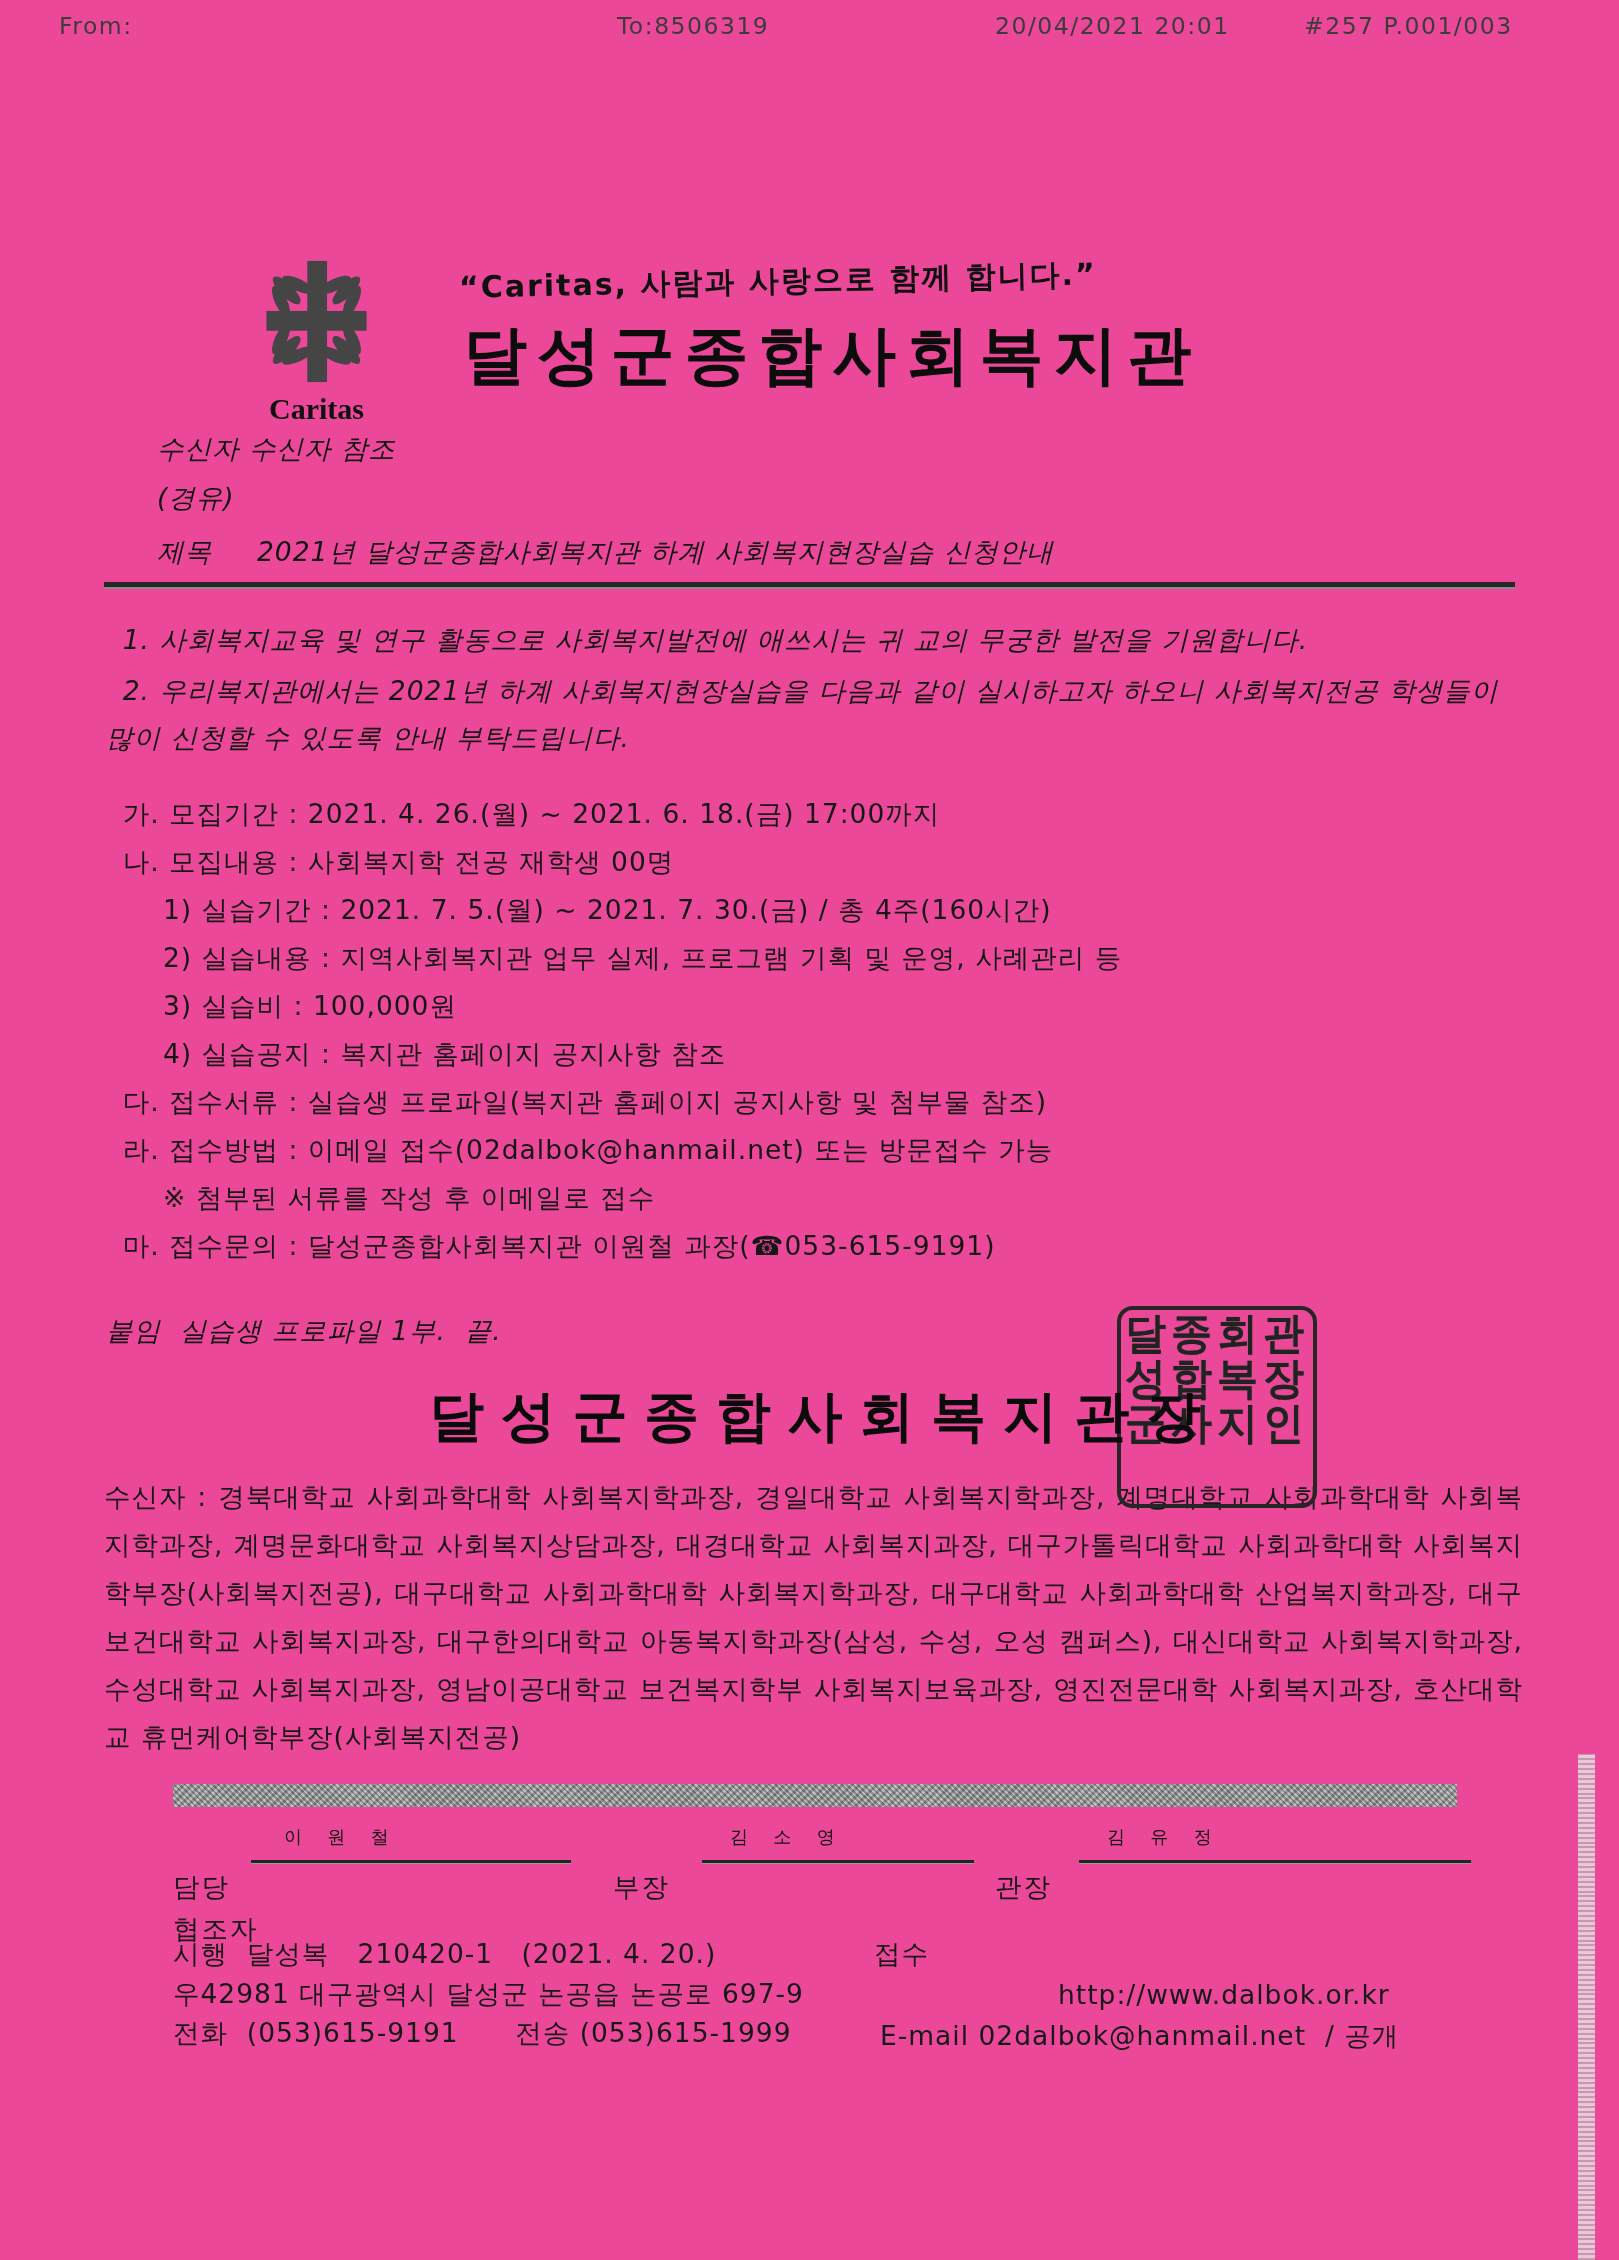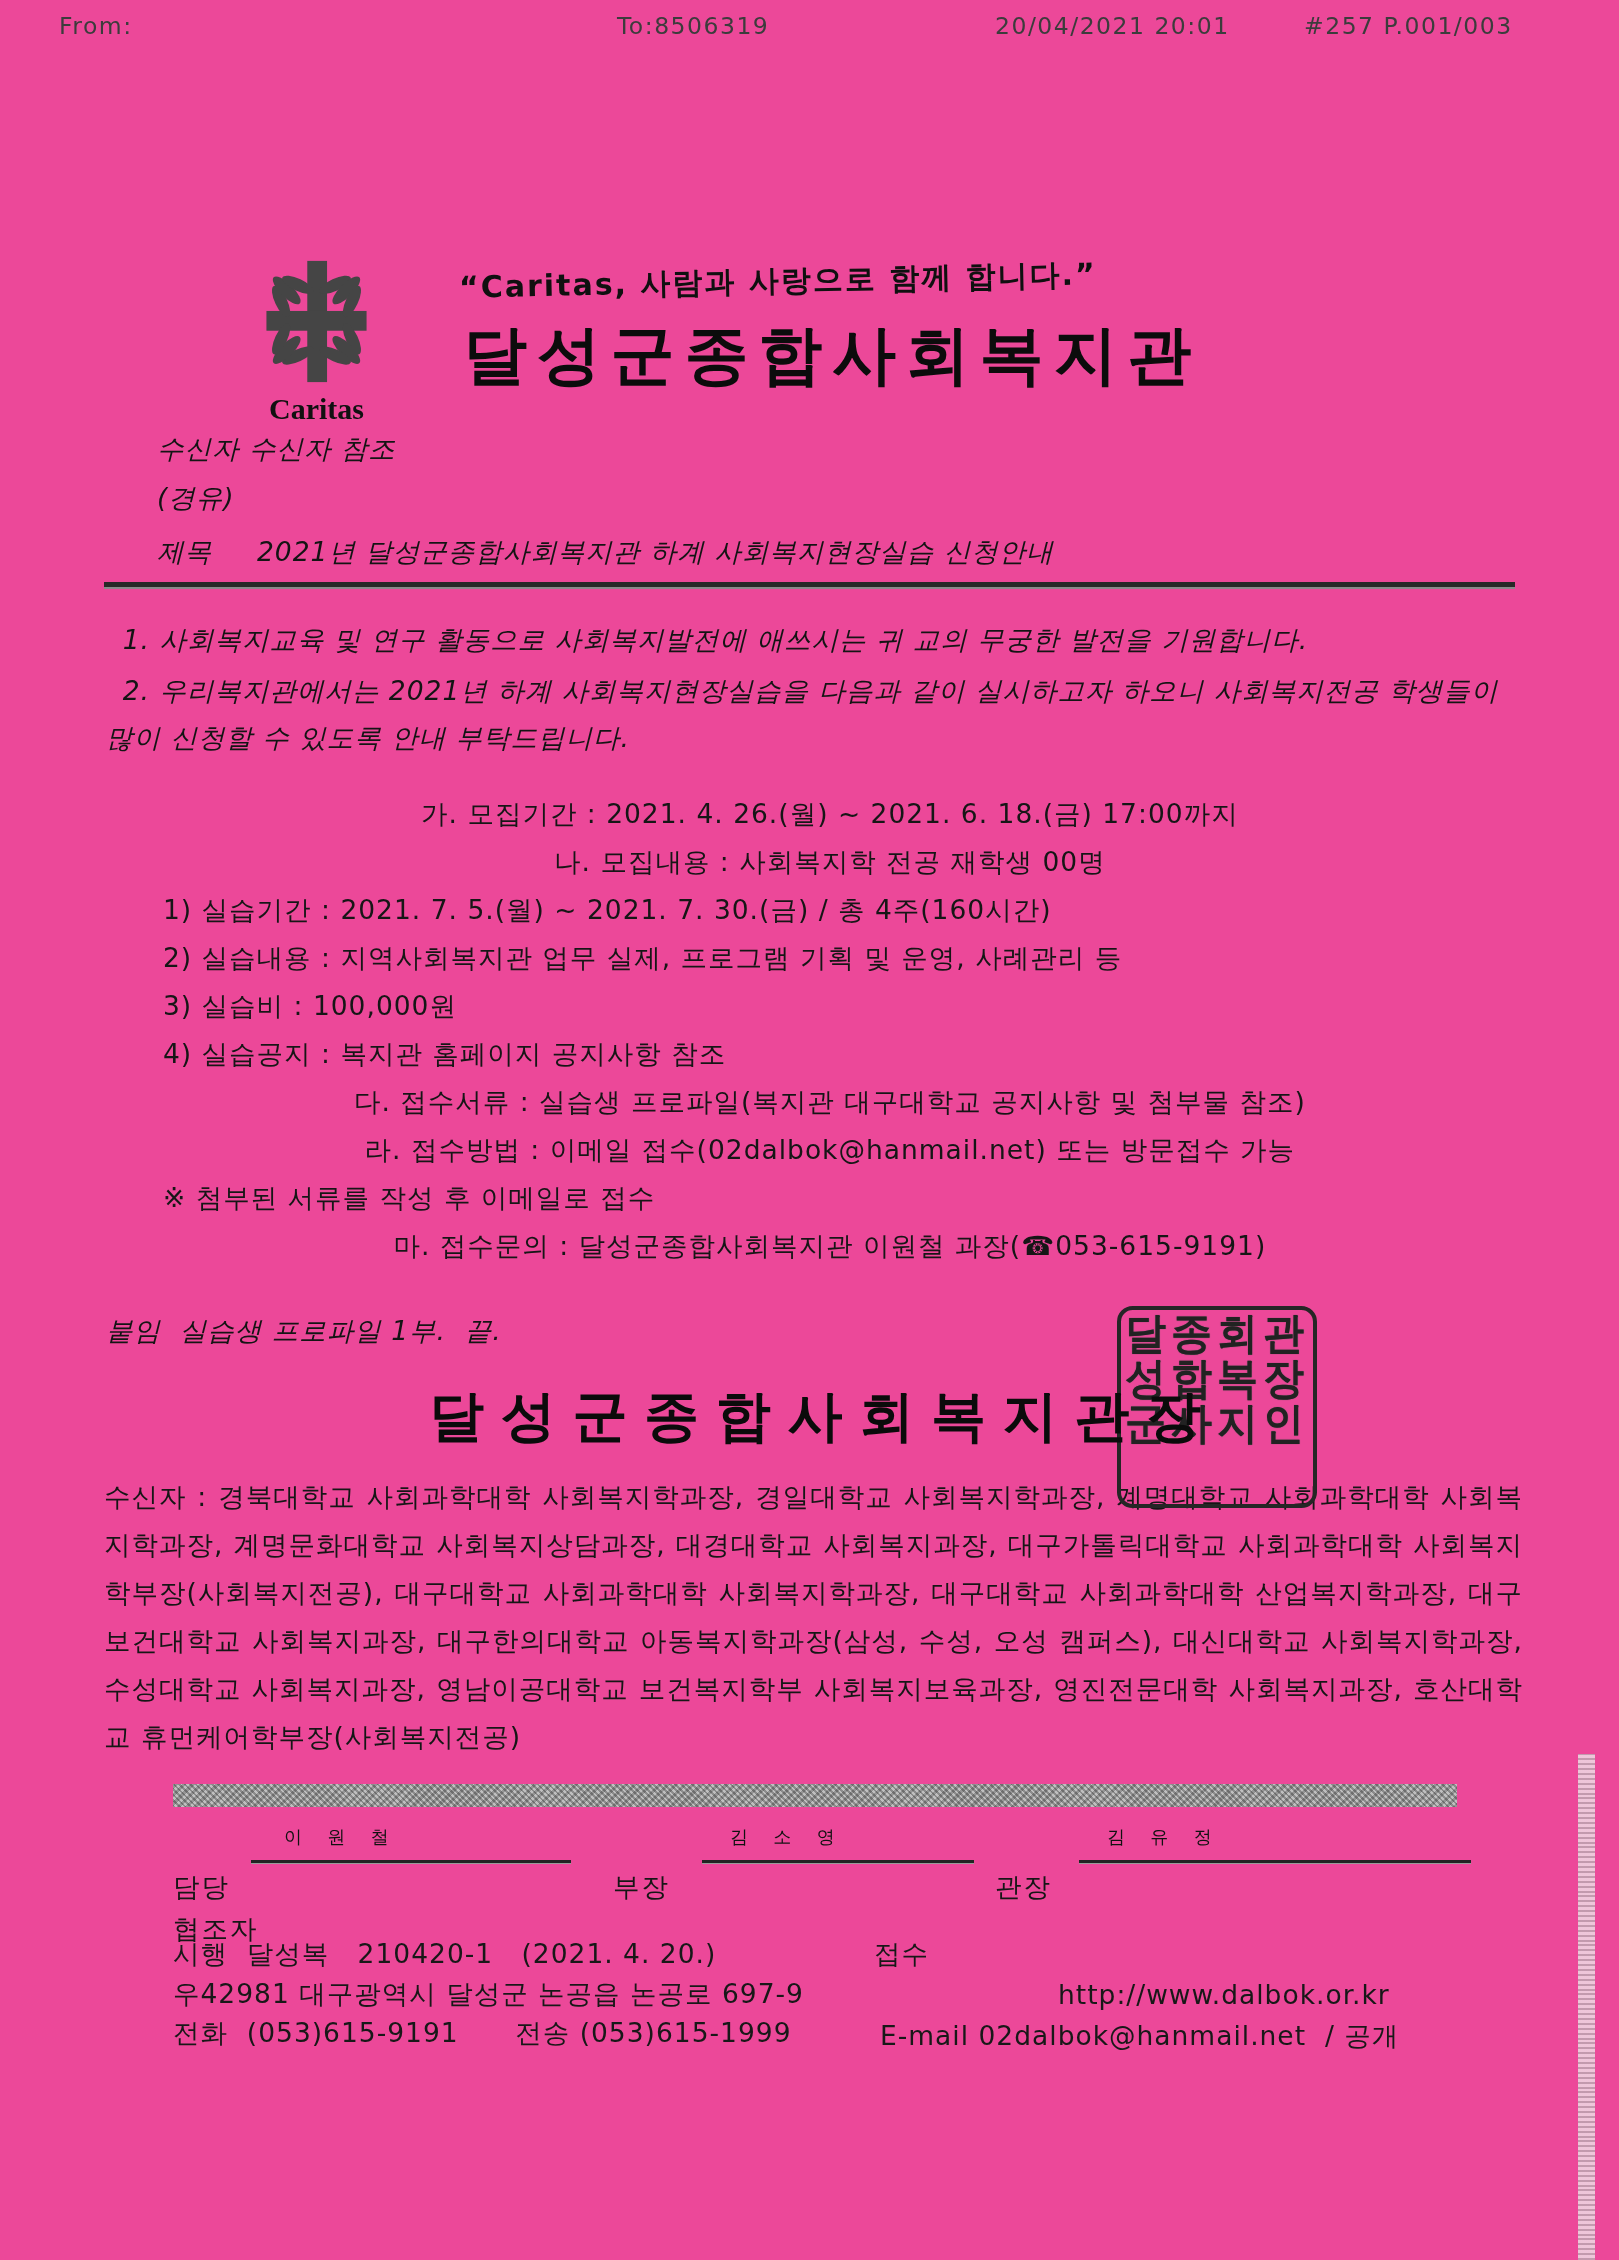--- a/index.html
+++ b/index.html
@@ -47,21 +47,21 @@
   .meta-via{left:157px;top:480px;}
   .subject-row{left:157px;top:534px;display:flex;gap:45px;white-space:nowrap;}
   .subject-rule{left:104px;top:582px;width:1411px;height:4.9px;background:#282828;border-bottom:2px solid #8a8a8a;}
 
   
   .para{left:106px;width:1411px;line-height:47px;text-indent:16.7px;}
   .para1{top:616px;}
   .para2{top:667px;}
   .list-block{left:106px;top:790px;width:1431px;}
   .list-block .item{line-height:48px;letter-spacing:1px;font-size:26.5px;}
-  .ind0{padding-left:16.7px;text-align:center;}
+  .ind0{padding-left:16.7px;}
   .ind1{padding-left:57px;}
   .attachment{left:106px;top:1313px;}
 
   
   .sender-name{
     left:429px;top:1380px;
     font-size:55px;font-weight:bold;color:#0b0b0b;
     letter-spacing:16.7px;white-space:nowrap;z-index:3;
   }
   .seal{
@@ -168,21 +168,21 @@
   <div class="abs doc-line para para1 pre">1. 사회복지교육 및 연구 활동으로 사회복지발전에 애쓰시는 귀 교의 무궁한 발전을 기원합니다.</div>
   <div class="abs doc-line para para2 pre">2. 우리복지관에서는 2021년 하계 사회복지현장실습을 다음과 같이 실시하고자 하오니 사회복지전공 학생들이 많이 신청할 수 있도록 안내 부탁드립니다.</div>
 
   <div class="abs list-block">
     <div class="item ind0 pre">가. 모집기간 : 2021. 4. 26.(월) ~ 2021. 6. 18.(금) 17:00까지</div>
     <div class="item ind0 pre">나. 모집내용 : 사회복지학 전공 재학생 00명</div>
     <div class="item ind1 pre">1) 실습기간 : 2021. 7. 5.(월) ~ 2021. 7. 30.(금) / 총 4주(160시간)</div>
     <div class="item ind1 pre">2) 실습내용 : 지역사회복지관 업무 실제, 프로그램 기획 및 운영, 사례관리 등</div>
     <div class="item ind1 pre">3) 실습비 : 100,000원</div>
     <div class="item ind1 pre">4) 실습공지 : 복지관 홈페이지 공지사항 참조</div>
-    <div class="item ind0 pre">다. 접수서류 : 실습생 프로파일(복지관 대구대학교 공지사항 및 첨부물 참조)</div>
+    <div class="item ind0 pre">다. 접수서류 : 실습생 프로파일(복지관 홈페이지 공지사항 및 첨부물 참조)</div>
     <div class="item ind0 pre">라. 접수방법 : 이메일 접수(02dalbok@hanmail.net) 또는 방문접수 가능</div>
     <div class="item ind1 pre">※ 첨부된 서류를 작성 후 이메일로 접수</div>
     <div class="item ind0 pre">마. 접수문의 : 달성군종합사회복지관 이원철 과장(☎053-615-9191)</div>
   </div>
 
   <div class="abs doc-line attachment pre">붙임  실습생 프로파일 1부.  끝.</div>
 
   <div class="abs sender-name">달성군종합사회복지관장</div>
   <div class="abs seal">
     <div class="seal-row">달성군</div>

